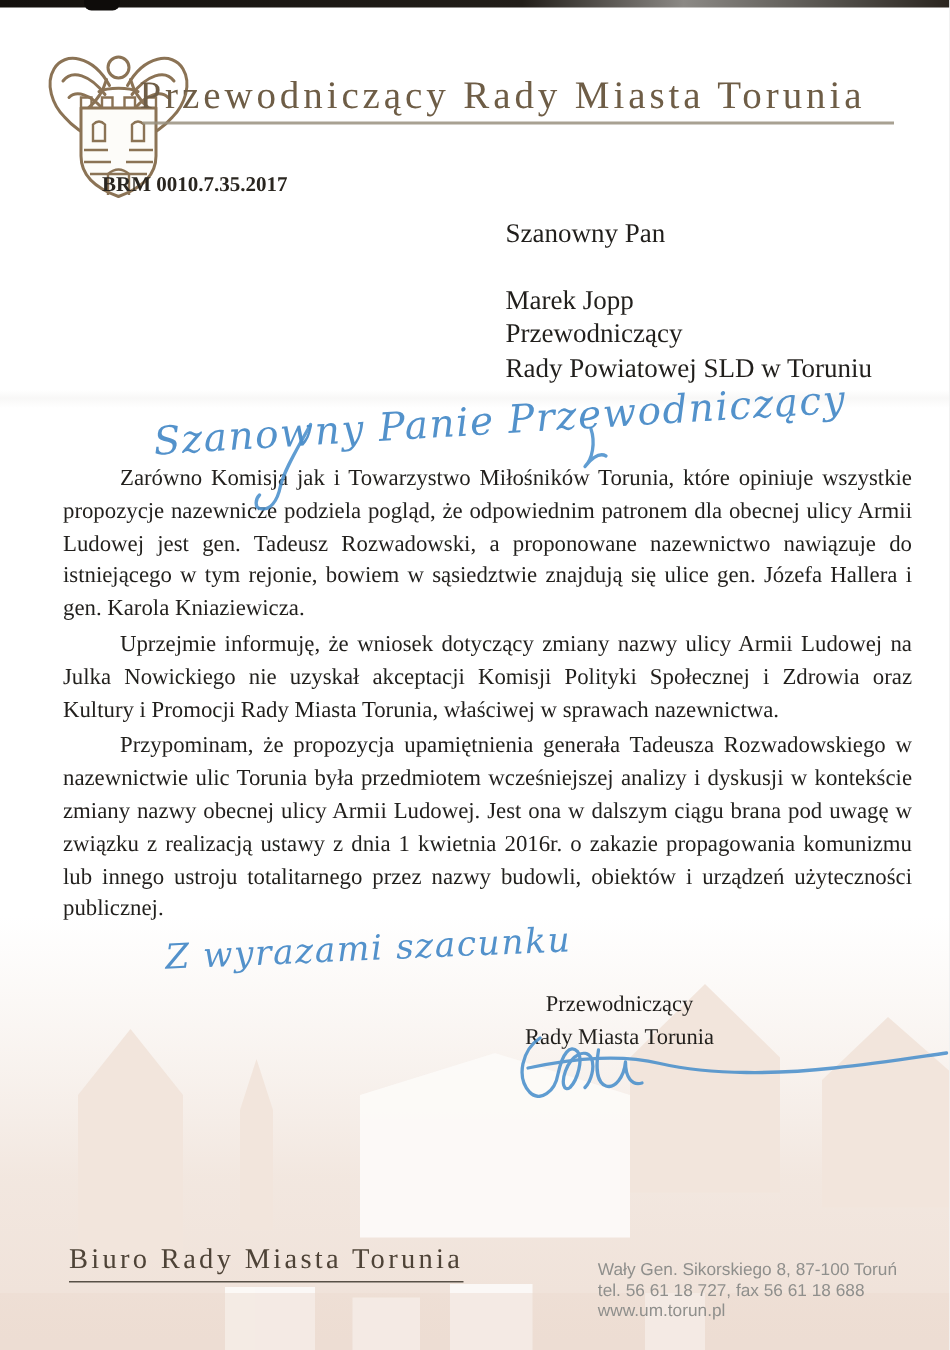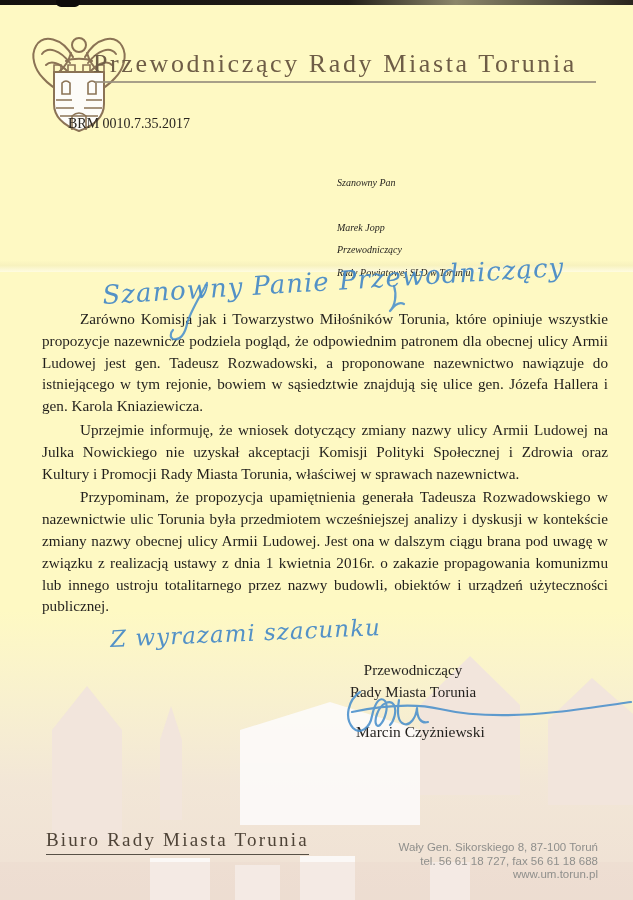--- a/index.html
+++ b/index.html
@@ -1,54 +1,54 @@
 <!DOCTYPE html>
 <html><head>
 <meta charset="utf-8">
 <style>
   html,body{margin:0;padding:0;background:#e8e8e8;}
   .page{
     position:relative;width:633px;height:900px;margin:0 auto;
-    background:#fef9c3;overflow:hidden;
+    background:#ffffff;overflow:hidden;
     font-family:"Liberation Serif","DejaVu Serif",serif;
     color:#211f1c;
   }
   .abs{position:absolute;}
   
   .scan-top-edge{left:0;top:0;width:633px;height:5px;z-index:40;
     background:linear-gradient(to right,#14110e 0%,#221e19 55%,rgba(45,40,33,.55) 72%,rgba(40,36,30,.8) 88%,#2a251f 100%);}
   .scan-blob{left:56px;top:0;width:24px;height:7px;border-radius:0 0 5px 5px;background:#0e0c0a;z-index:41;}
   .crease{left:0;top:260px;width:633px;height:12px;z-index:5;
     background:linear-gradient(180deg,rgba(0,0,0,0) 0%,rgba(120,108,95,.05) 45%,rgba(255,255,255,.5) 100%);}
   
   .crest{left:26px;top:30px;z-index:10;}
   .masthead-title{left:93px;top:49px;width:520px;white-space:nowrap;z-index:10;
     font-size:26px;letter-spacing:2.6px;color:#6e5d46;}
   .masthead-rule{left:95px;top:81px;width:501px;height:2px;background:#99917f;opacity:.85;z-index:10;}
   .date-line{left:333px;top:86px;font-size:13.5px;font-weight:600;color:#29251f;z-index:10;}
-  .reference{left:68px;top:116px;font-size:14px;font-weight:400;color:#29251f;z-index:10;}
+  .reference{left:68px;top:116px;font-size:14px;font-weight:700;color:#29251f;z-index:10;}
   
-  .recipient{left:337px;top:172px;font-size:10px;line-height:22.5px;z-index:10;font-style:italic;}
+  .recipient{left:337px;top:144px;font-size:18px;line-height:22.5px;z-index:10;}
   .recipient .salutation{margin-bottom:22px;}
   
   .handwriting{color:#4589c7;font-style:italic;font-family:"DejaVu Serif",serif;
     white-space:nowrap;z-index:30;opacity:.92;}
   .greeting{left:102px;top:266px;font-size:26px;letter-spacing:1px;transform:rotate(-3.5deg);}
   .closing{left:110px;top:620px;font-size:23px;letter-spacing:1px;transform:rotate(-2.5deg);}
   
   .letter-body{left:42px;top:308px;width:566px;z-index:10;
     font-size:15.2px;line-height:21.8px;text-align:justify;}
   .letter-body p{margin:0 0 2px 0;text-indent:38px;}
   
   .sig-titles{left:340px;top:659px;width:146px;text-align:center;font-size:15px;line-height:22px;z-index:10;}
   .sig-name{left:356px;top:723px;font-size:15.5px;z-index:10;}
   
   .footer-office{left:46px;top:829px;font-size:19px;letter-spacing:2.2px;color:#4e4337;
     border-bottom:1.5px solid #575046;padding-bottom:3px;z-index:10;}
-  .footer-address{right:35px;top:841px;text-align:right;z-index:10;
+  .footer-address{right:35px;top:841px;text-align:left;z-index:10;
     font-family:"Liberation Sans",sans-serif;font-size:11.5px;line-height:13.5px;color:#8f8f8c;}
   
   .ink-overlay{left:0;top:0;z-index:35;pointer-events:none;}
   .watermark{left:0;top:610px;z-index:1;}
 </style>
 </head>
 <body>
 
 <div class="page">
 
@@ -123,21 +123,20 @@
     <p>Uprzejmie informuję, że wniosek dotyczący zmiany nazwy ulicy Armii Ludowej na Julka Nowickiego nie uzyskał akceptacji Komisji Polityki Społecznej i Zdrowia oraz Kultury i Promocji Rady Miasta Torunia, właściwej w sprawach nazewnictwa.</p>
     <p>Przypominam, że propozycja upamiętnienia generała Tadeusza Rozwadowskiego w nazewnictwie ulic Torunia była przedmiotem wcześniejszej analizy i dyskusji w kontekście zmiany nazwy obecnej ulicy Armii Ludowej. Jest ona w dalszym ciągu brana pod uwagę w związku z realizacją ustawy z dnia 1 kwietnia 2016r. o zakazie propagowania komunizmu lub innego ustroju totalitarnego przez nazwy budowli, obiektów i urządzeń użyteczności publicznej.</p>
   </div>
 
   <div class="abs handwriting closing">Z wyrazami szacunku</div>
 
   <div class="abs sig-titles">
     <div>Przewodniczący</div>
     <div>Rady Miasta Torunia</div>
   </div>
-  <div class="abs sig-name">Marcin Czyżniewski</div>
 
   <svg class="abs ink-overlay" width="633" height="900" viewBox="0 0 633 900">
     <g fill="none" stroke="#4a90cc" stroke-width="2.2" stroke-linecap="round" stroke-linejoin="round" opacity="0.88">
       <path d="M207,283 C199,298 190,312 187,324 C185,334 180,341 173,339 C170,338 170,333 173,330"></path>
       <path d="M394,286 C397,295 395,306 390,311 C393,307 399,301 404,304"></path>
       <path d="M360,692 C348,700 344,718 353,728 C360,735 370,728 372,716 C375,702 380,696 385,701 C389,706 385,720 380,725 C376,728 374,722 377,714 C381,703 390,699 394,705 C397,711 394,721 390,725"></path>
       <path d="M399,700 C397,712 398,722 404,724 C410,726 416,718 417,708 C417,718 421,724 428,722"></path>
       <path d="M352,712 C386,705 414,703 440,709 C475,717 520,716 556,712 C585,709 610,705 631,702"></path>
     </g>
   </svg>

